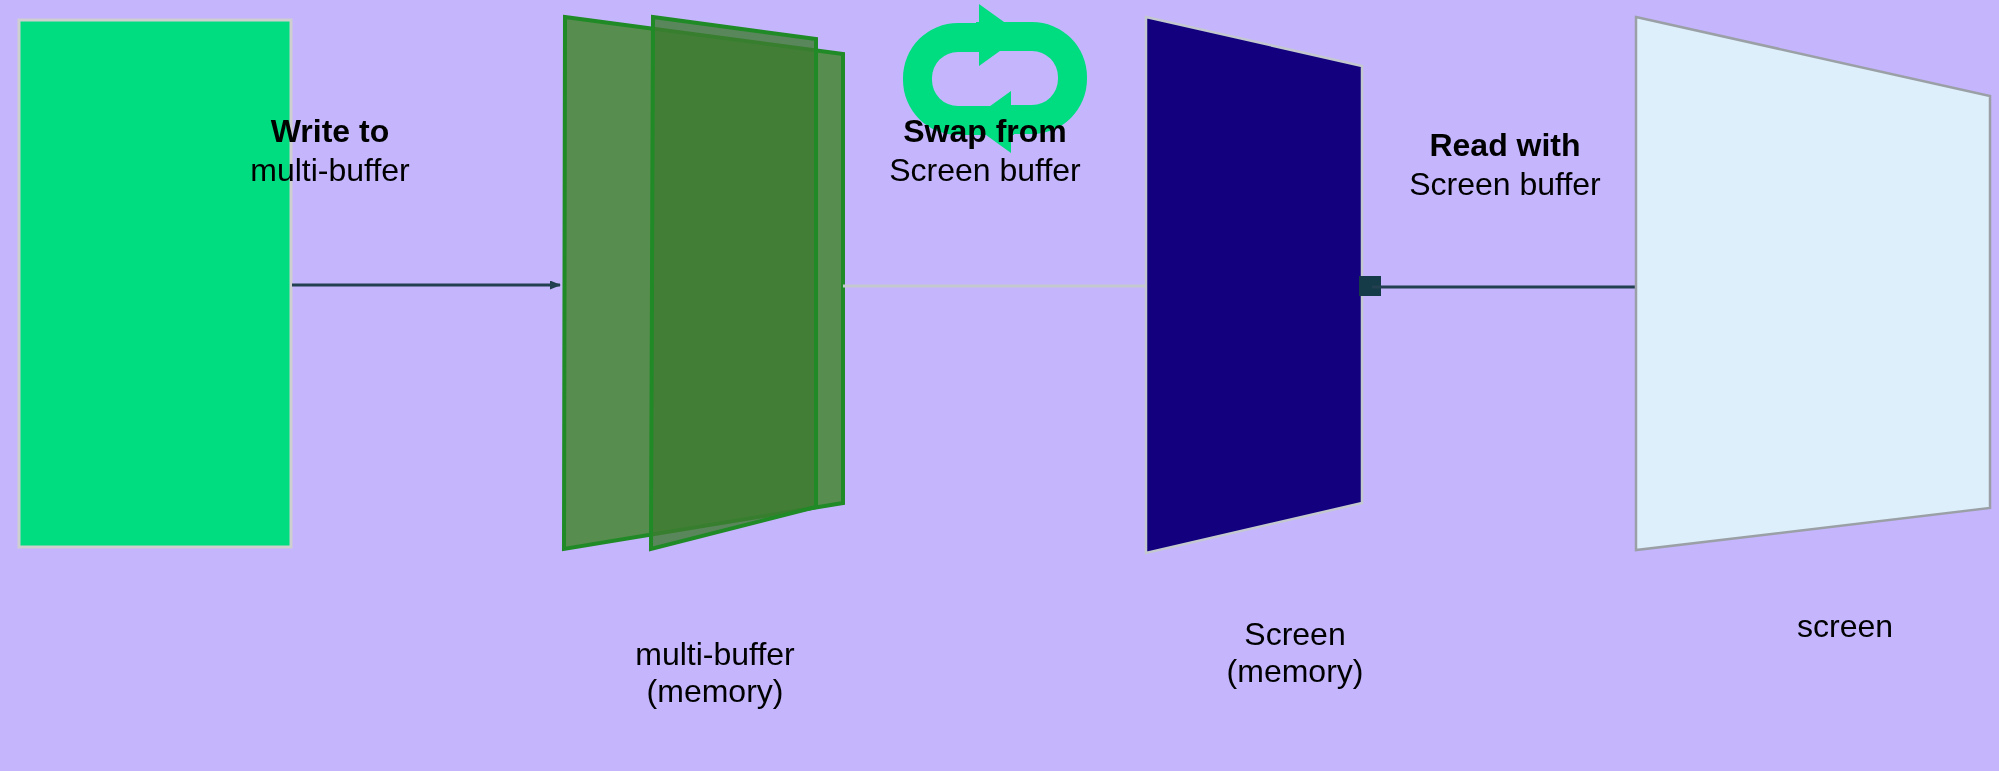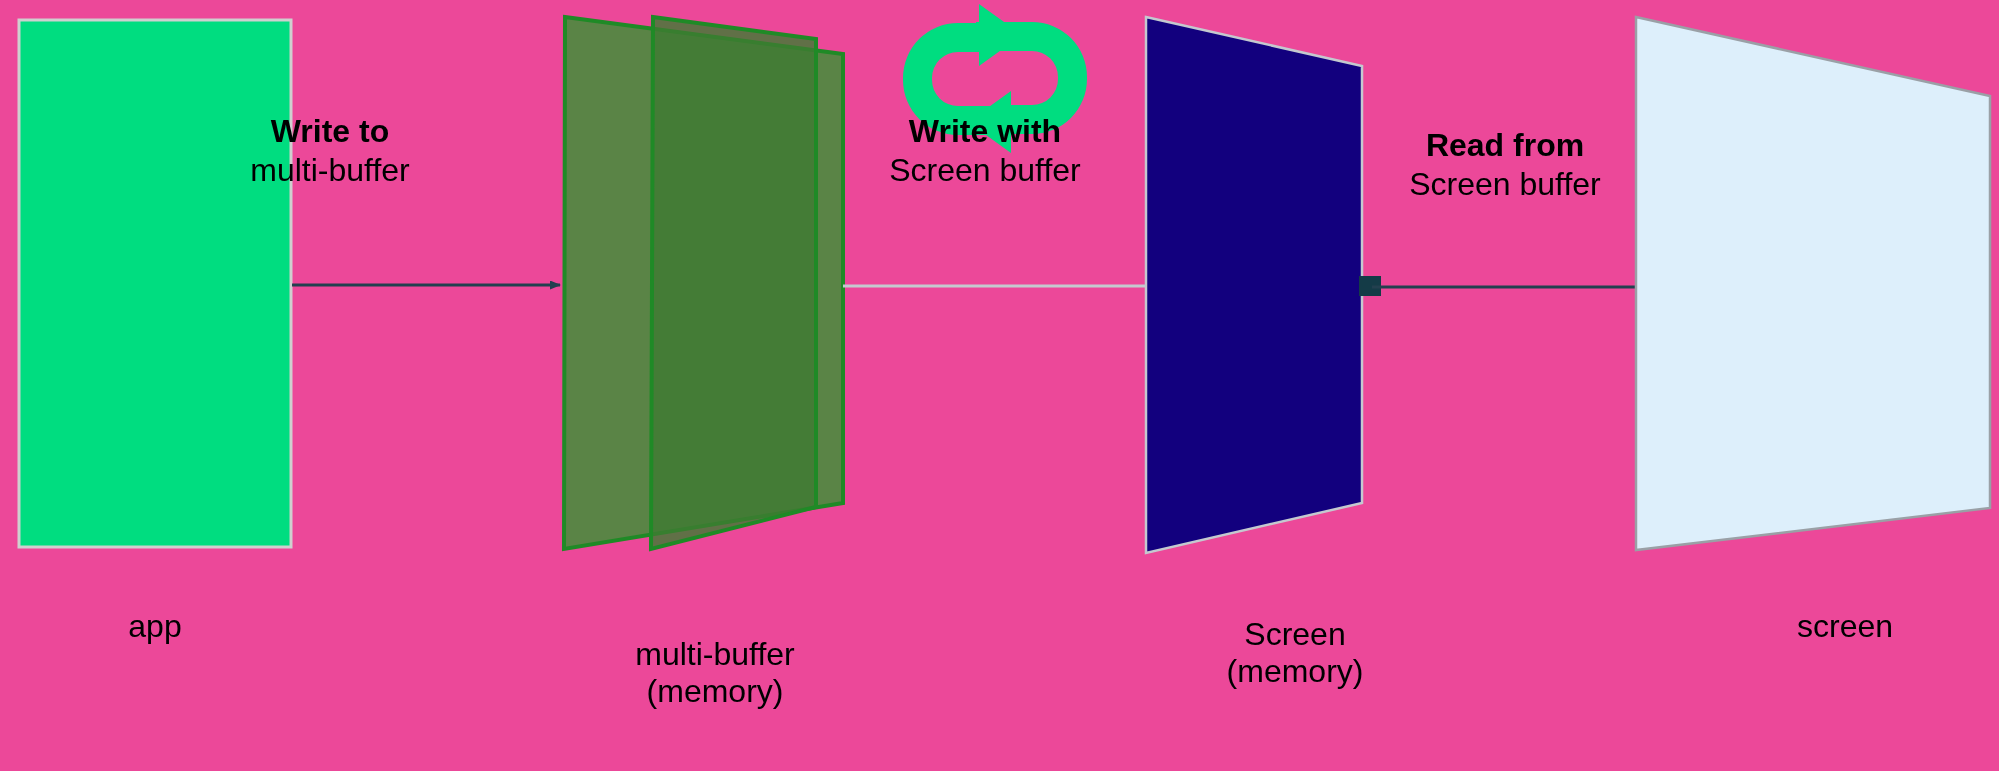--- a/index.html
+++ b/index.html
@@ -8,21 +8,21 @@
     background: #ffffff;
   }
   body {
     font-family: "Liberation Sans", sans-serif;
     color: #000000;
   }
   #stage {
     position: relative;
     width: 1999px;
     height: 771px;
-    background: #ec4899;
+    background: #c4b5fd;
     overflow: hidden;
   }
   #diagram-svg {
     position: absolute;
     left: 0;
     top: 0;
     width: 1999px;
     height: 771px;
   }
   .lbl {
@@ -110,32 +110,29 @@
       <polygon points="1636,17 1990,96 1990,508 1636,550" fill="#ddeffb" stroke="#9aa0a6" stroke-width="2.5"></polygon>
     </g>
   </svg>
 
   <div class="edge-label" id="label-write">
     <span class="l1">Write to</span>
     <span class="l2">multi-buffer</span>
   </div>
 
   <div class="edge-label" id="label-swap">
-    <span class="l1">Write with</span>
+    <span class="l1">Swap from</span>
     <span class="l2">Screen buffer</span>
   </div>
 
   <div class="edge-label" id="label-read">
-    <span class="l1">Read from</span>
+    <span class="l1">Read with</span>
     <span class="l2">Screen buffer</span>
   </div>
 
-  <div class="lbl node-label" id="label-app">
-    <span>app</span>
-  </div>
 
   <div class="lbl node-label" id="label-multibuffer">
     <span>multi-buffer</span>
     <span>(memory)</span>
   </div>
 
   <div class="lbl node-label" id="label-screenbuffer">
     <span>Screen</span>
     <span>(memory)</span>
   </div>

